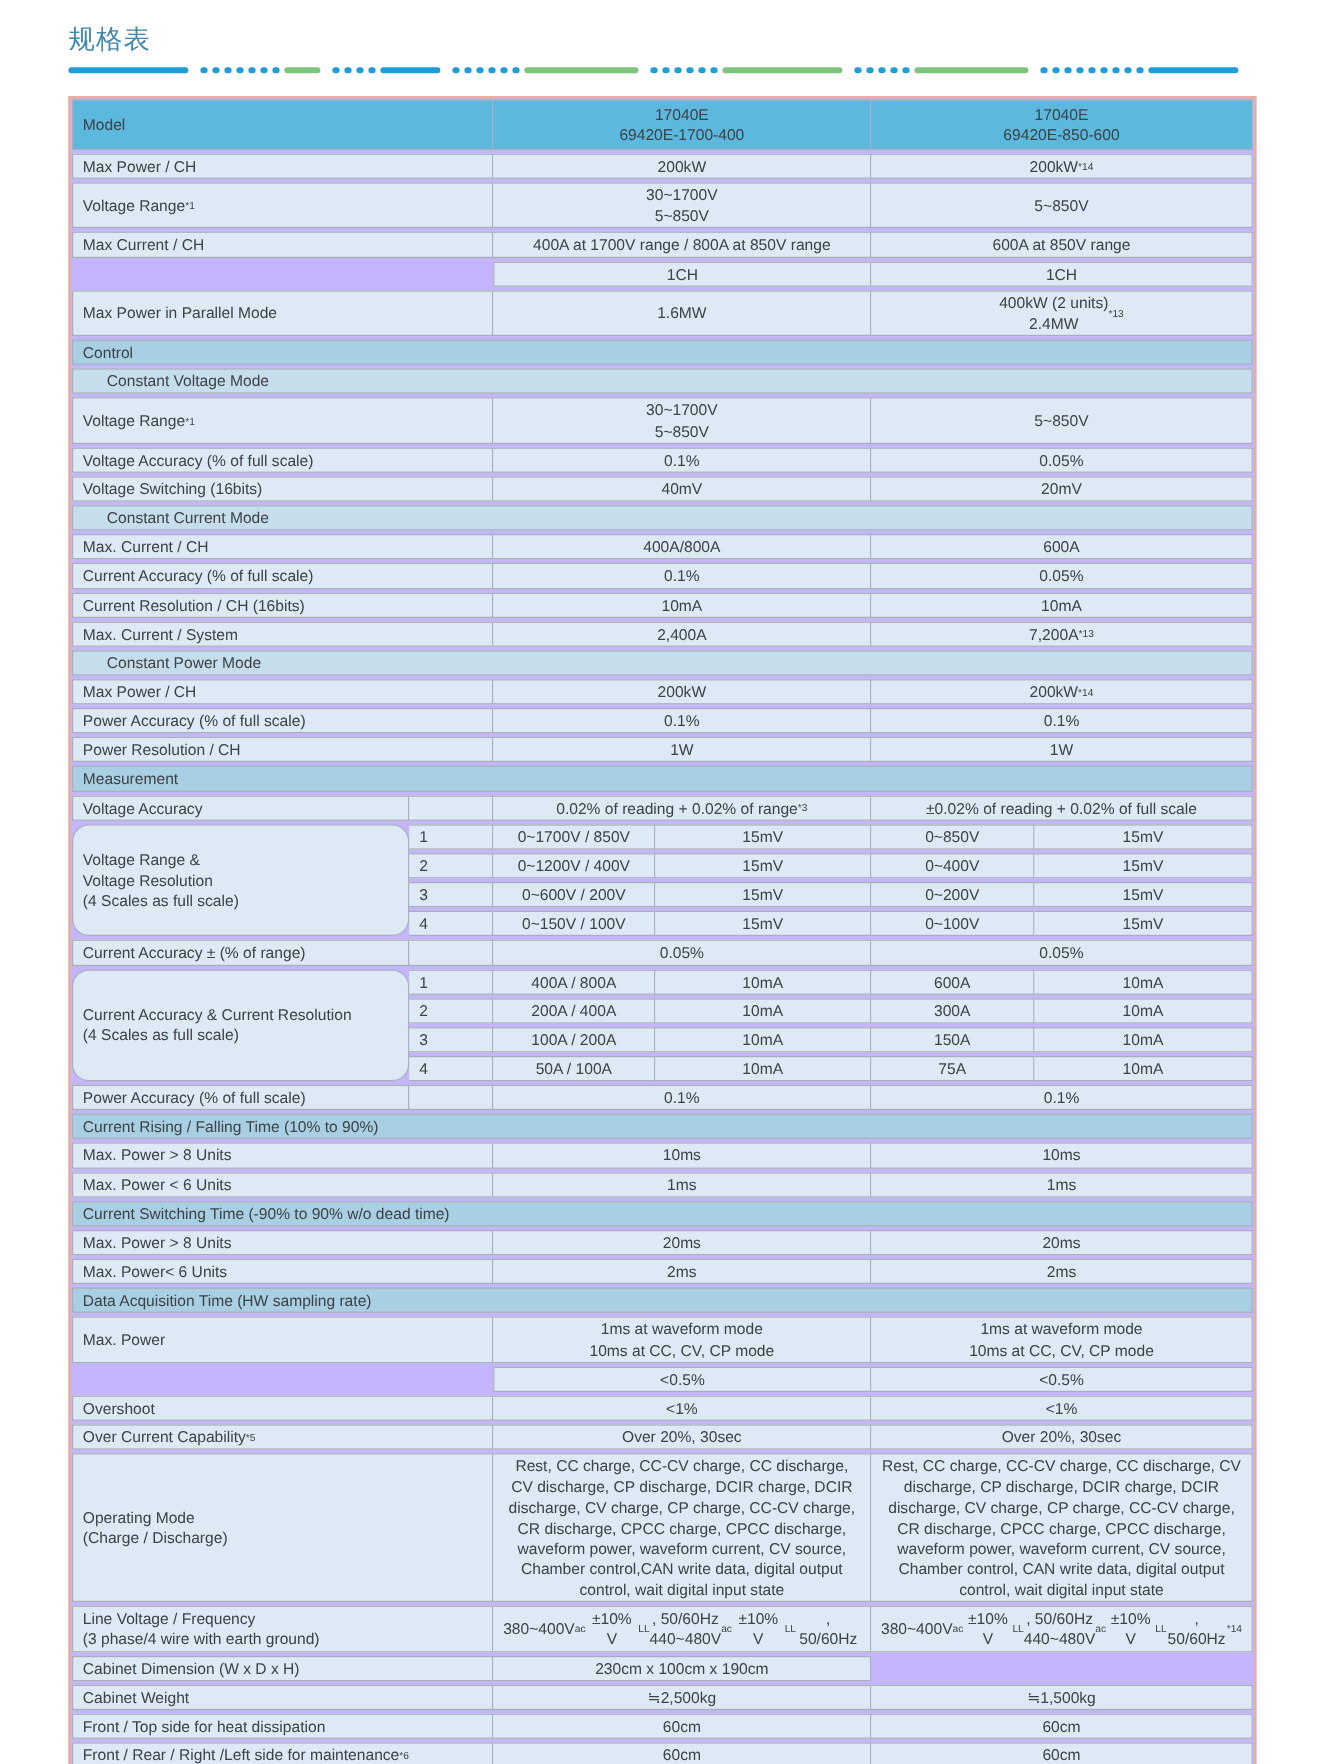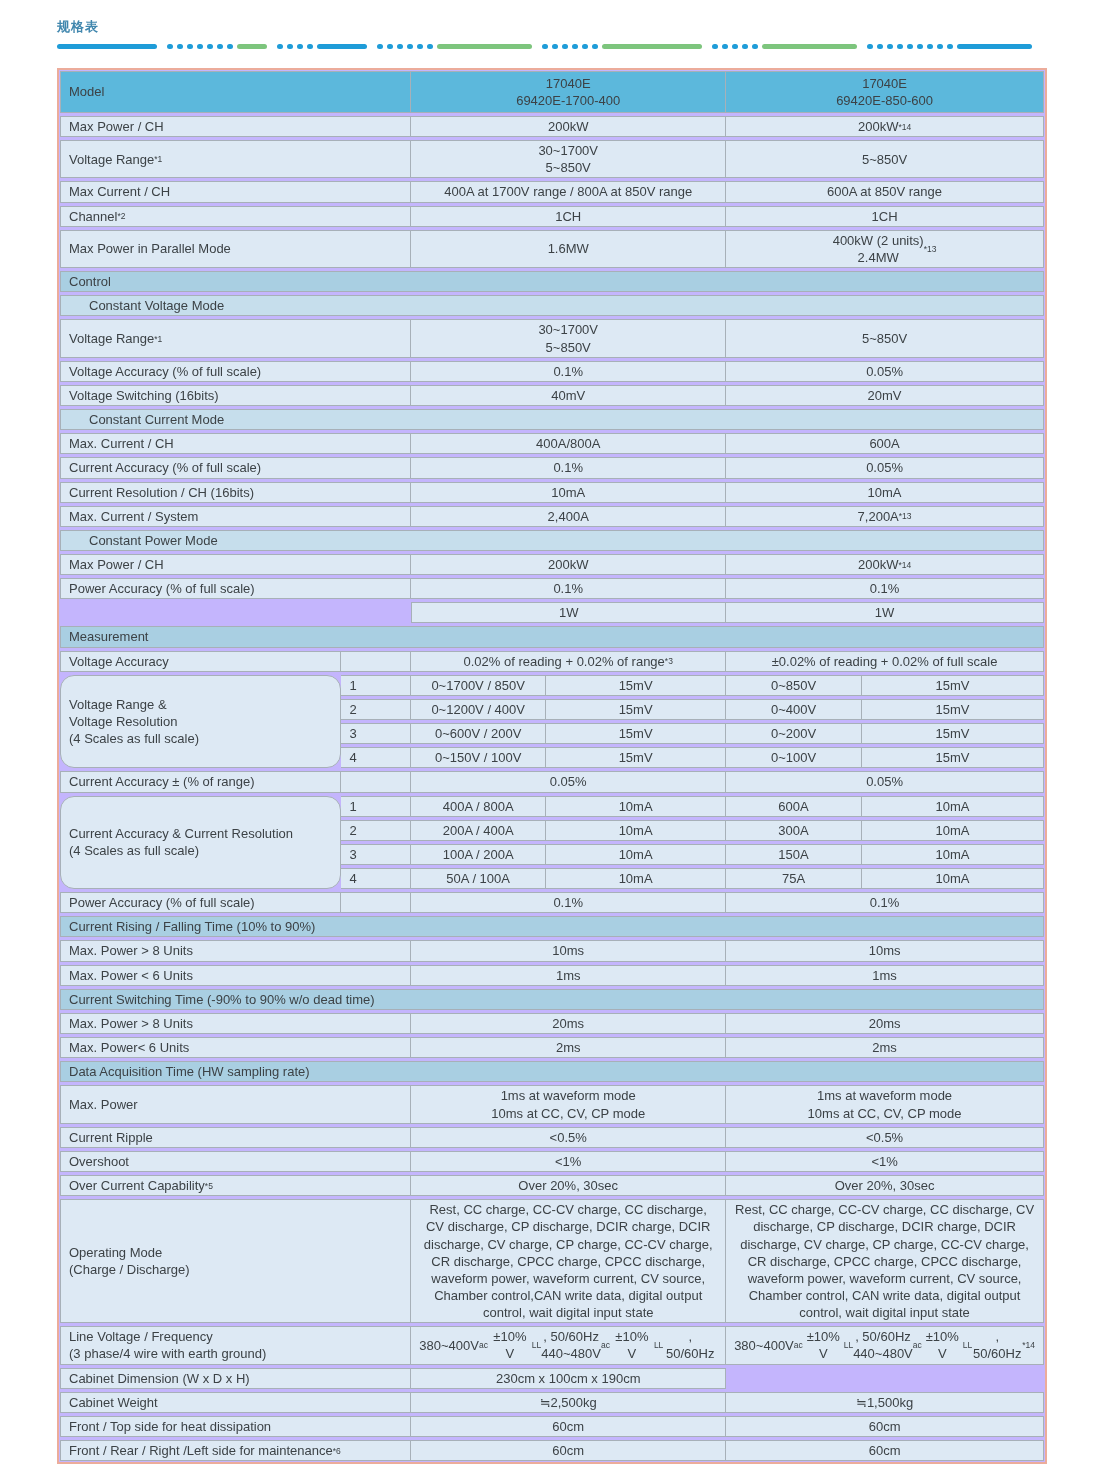--- a/index.html
+++ b/index.html
@@ -3,21 +3,21 @@
 <meta charset="utf-8">
 <style>
   :root{
     --header-bg:#5CB8DC; --section-bg:#A9CFE2; --subsection-bg:#C6DEEC;
     --row-bg:#DDE9F4; --border:#A7B0B8; --outer-border:#ECAC9B;
     --title:#4187AE; --text:#3C4246;
   }
   *{box-sizing:border-box;}
   body{margin:0;background:#fff;font-family:"Liberation Sans",sans-serif;color:var(--text);}
   .page{width:1102px;min-height:1470px;padding:14px 55px 0 57px;background:#fff;}
-  .page-title{font-size:13px;font-weight:bold;color:var(--title);margin:4px 0 7px 0;letter-spacing:1px;}
+  .page-title{font-size:22px;font-weight:normal;color:var(--title);margin:4px 0 7px 0;letter-spacing:1px;}
   .divider{display:flex;align-items:center;height:6px;margin-bottom:19px;}
   .seg-bar{height:5px;border-radius:3px;margin-right:10px;flex:none;}
   .seg-dot{width:6px;height:5px;border-radius:3px;margin-right:4px;flex:none;}
   .spec-table{border:2px solid var(--outer-border);padding:1px;background:#c4b5fd;}
   .trow{display:grid;grid-template-columns:28.6% 7.1% 13.7% 18.3% 13.8% auto;}
   .trow + .trow{margin-top:3px;}
   .group{row-gap:3px;}
   .cell{background:var(--row-bg);border:1px solid var(--border);border-left:none;
         padding:1px 8px;display:flex;align-items:center;min-height:17px;
         font-size:13px;line-height:1.32;}
@@ -101,21 +101,20 @@
         <div class="cell cl lab">Voltage Range<sup>*1</sup></div>
         <div class="cell cv1 val">30~1700V<br>5~850V</div>
         <div class="cell cv2 val">5~850V</div>
       </div>
       <div class="trow data">
         <div class="cell cl lab">Max Current / CH</div>
         <div class="cell cv1 val">400A at 1700V range / 800A at 850V range</div>
         <div class="cell cv2 val">600A at 850V range</div>
       </div>
       <div class="trow data">
-        <div class="cell cl lab">Channel<sup>*2</sup></div>
         <div class="cell cv1 val">1CH</div>
         <div class="cell cv2 val">1CH</div>
       </div>
       <div class="trow data">
         <div class="cell cl lab">Max Power in Parallel Mode</div>
         <div class="cell cv1 val">1.6MW</div>
         <div class="cell cv2 val">400kW (2 units)<br>2.4MW<sup>*13</sup></div>
       </div>
       <div class="trow section1">
         <div class="cell cfull lab">Control</div>
@@ -168,20 +167,21 @@
         <div class="cell cl lab">Max Power / CH</div>
         <div class="cell cv1 val">200kW</div>
         <div class="cell cv2 val">200kW<sup>*14</sup></div>
       </div>
       <div class="trow data">
         <div class="cell cl lab">Power Accuracy (% of full scale)</div>
         <div class="cell cv1 val">0.1%</div>
         <div class="cell cv2 val">0.1%</div>
       </div>
       <div class="trow data">
+        <div class="cell cl lab">Power Resolution / CH</div>
         <div class="cell cv1 val">1W</div>
         <div class="cell cv2 val">1W</div>
       </div>
       <div class="trow section1">
         <div class="cell cfull lab">Measurement</div>
       </div>
       <div class="trow data-gap">
         <div class="cell cl1 lab">Voltage Accuracy</div>
         <div class="cell cnum lab"></div>
         <div class="cell cv1 val">0.02% of reading + 0.02% of range<sup>*3</sup></div>
@@ -273,21 +273,20 @@
       </div>
       <div class="trow section1">
         <div class="cell cfull lab">Data Acquisition Time (HW sampling rate)</div>
       </div>
       <div class="trow data">
         <div class="cell cl lab">Max. Power</div>
         <div class="cell cv1 val">1ms at waveform mode<br>10ms at CC, CV, CP mode</div>
         <div class="cell cv2 val">1ms at waveform mode<br>10ms at CC, CV, CP mode</div>
       </div>
       <div class="trow data">
-        <div class="cell cl lab">Current Ripple</div>
         <div class="cell cv1 val">&lt;0.5%</div>
         <div class="cell cv2 val">&lt;0.5%</div>
       </div>
       <div class="trow data">
         <div class="cell cl lab">Overshoot</div>
         <div class="cell cv1 val">&lt;1%</div>
         <div class="cell cv2 val">&lt;1%</div>
       </div>
       <div class="trow data">
         <div class="cell cl lab">Over Current Capability<sup>*5</sup></div>

